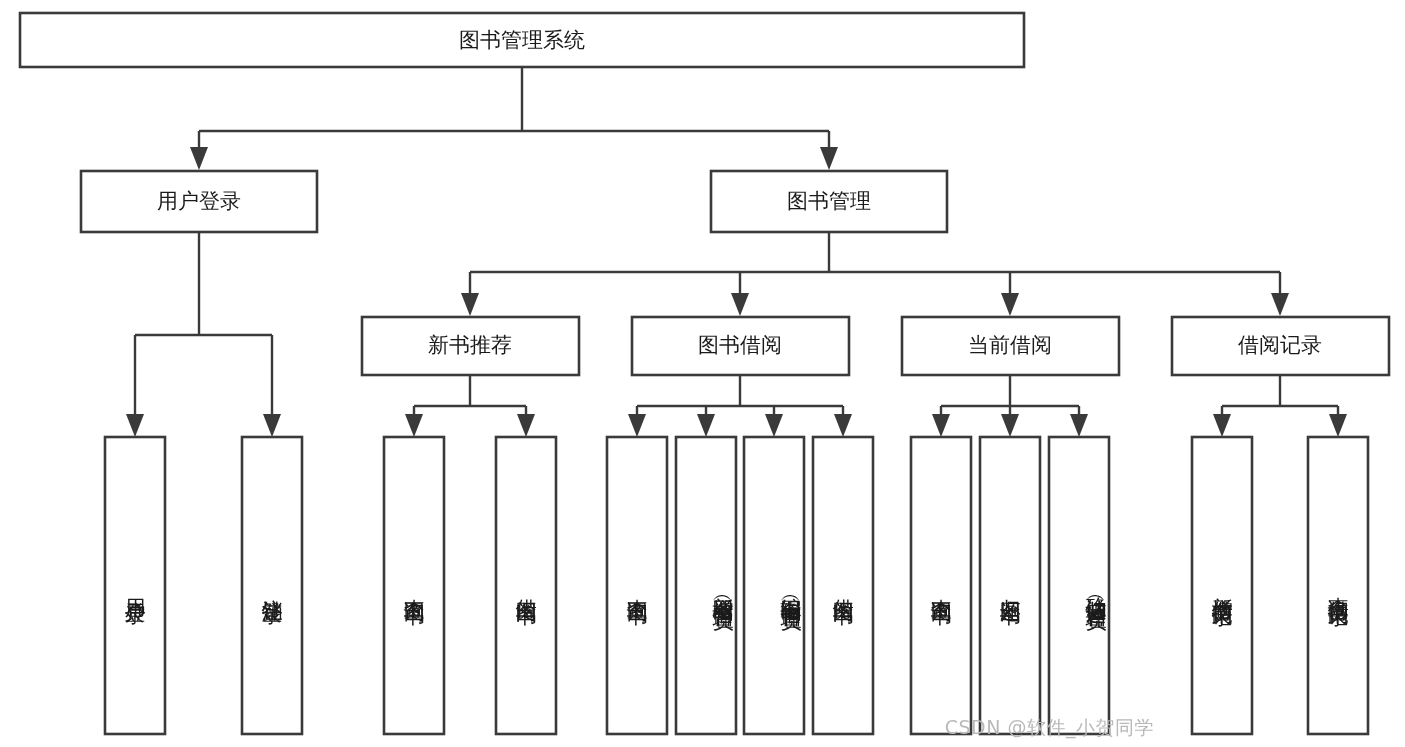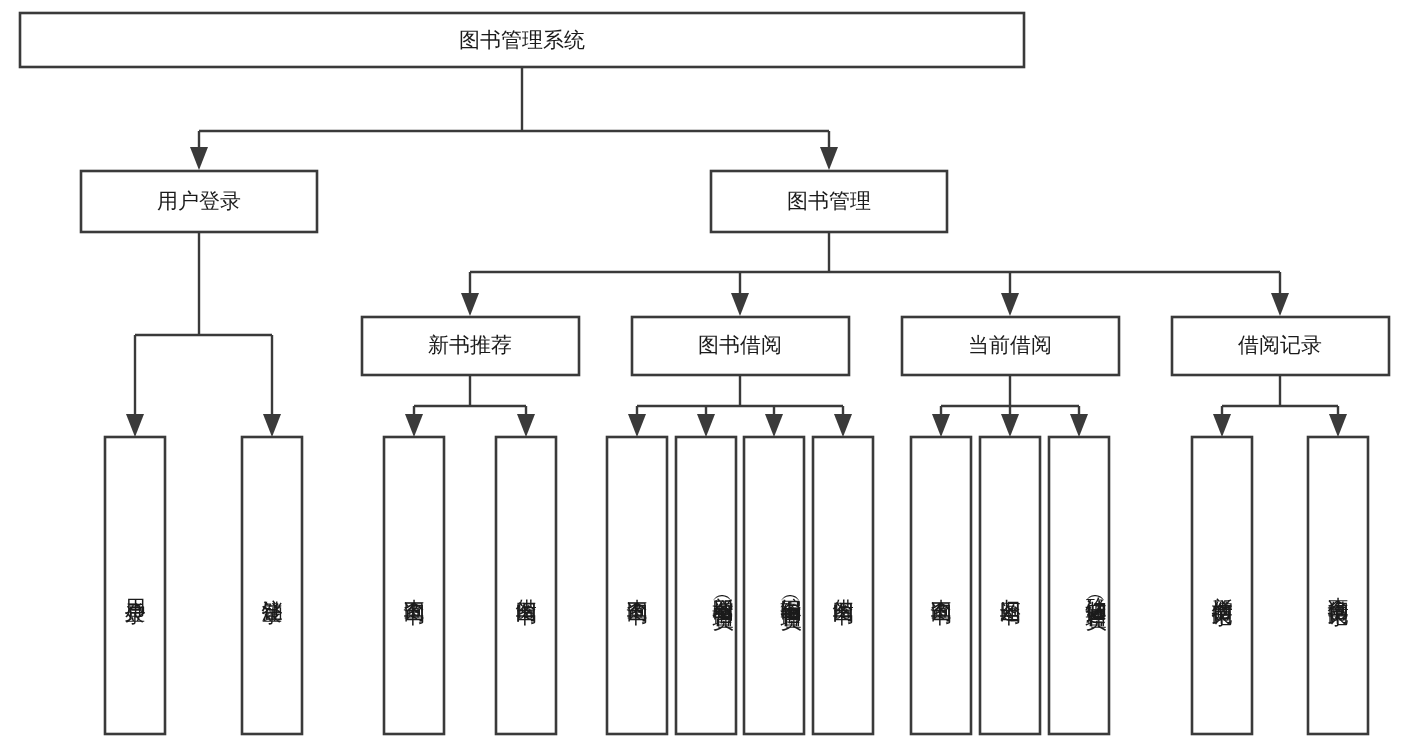--- a/index.html
+++ b/index.html
@@ -247,14 +247,15 @@
   <div class="leaf-label-wrap" style="left:744px; top:437px; width:60px; height:297px; align-items:flex-start; padding-top:6px; box-sizing:border-box;">编辑图书（管理员）</div>
   <div class="leaf-label-wrap" style="left:813px; top:437px; width:60px; height:297px;">借阅图书</div>
 
   <div class="leaf-label-wrap" style="left:911px; top:437px; width:60px; height:297px;">查询图书</div>
   <div class="leaf-label-wrap" style="left:980px; top:437px; width:60px; height:297px;">归还图书</div>
   <div class="leaf-label-wrap" style="left:1049px; top:437px; width:60px; height:297px; align-items:flex-start; padding-top:6px; box-sizing:border-box;">确认归还（管理员）</div>
 
   <div class="leaf-label-wrap" style="left:1192px; top:437px; width:60px; height:297px;">新增借阅记录</div>
   <div class="leaf-label-wrap" style="left:1308px; top:437px; width:60px; height:297px;">查询借阅记录</div>
 
+  <div class="watermark">CSDN @软件_小贺同学</div>
 
 </div>
 
 </body></html>

